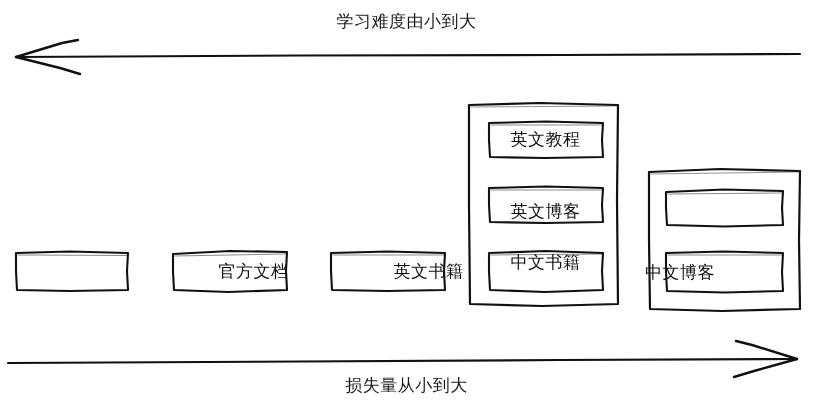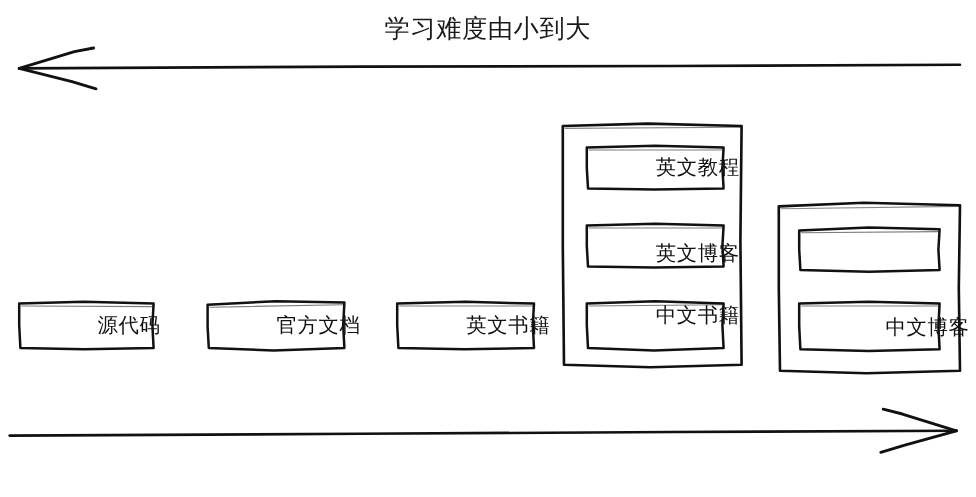--- a/index.html
+++ b/index.html
@@ -22,21 +22,21 @@
   svg.sketch {
     position: absolute;
     left: 0;
     top: 0;
     width: 813px;
     height: 414px;
     pointer-events: none;
   }
   .axis-label {
     position: absolute;
-    font-size: 21px;
+    font-size: 17px;
     color: #1a1a1a;
     letter-spacing: 0.5px;
     white-space: nowrap;
     text-align: center;
     font-family: "Liberation Sans", "DejaVu Sans", sans-serif;
   }
   #top-label {
     left: 0;
     top: 10px;
     width: 813px;
@@ -49,21 +49,20 @@
   .node-label {
     position: absolute;
     font-size: 17px;
     color: #111111;
     white-space: nowrap;
     letter-spacing: 0.5px;
     display: flex;
     align-items: center;
     justify-content: center;
     font-family: "Liberation Sans", "DejaVu Sans", sans-serif;
-    margin-left: 36px;
   }
   .hit {
     position: absolute;
     background: transparent;
   }
 </style>
 </head>
 <body>
 
 <div id="canvas">
@@ -132,32 +131,32 @@
       <g>
         <path d="M666,253 L724,251.5 L783,253 L782,272 L783,291 L724,292.5 L667,291 L666,272 Z" stroke-width="2.1"></path>
         <path d="M668,255 L782,255" stroke-width="0.9" opacity="0.55"></path>
       </g>
 
     </g>
   </svg>
 
   <div class="axis-label" id="top-label">学习难度由小到大</div>
 
+  <div class="axis-label" id="bottom-label">损失量从小到大</div>
 
-  <div class="node-label" style="left:15px; top:252px; width:113px; height:38px;">源代码</div>
 
-  <div class="node-label" style="left:172px; top:252px; width:115px; height:38px;">官方文档</div>
+  <div class="node-label" style="left:172px; top:252px; width:115px; height:38px;padding-left:24px;">官方文档</div>
 
-  <div class="node-label" style="left:330px; top:252px; width:115px; height:38px;">英文书籍</div>
+  <div class="node-label" style="left:330px; top:252px; width:115px; height:38px;padding-left:41px;">英文书籍</div>
 
   <div class="node-label" style="left:488px; top:122px; width:115px; height:35px;">英文教程</div>
 
   <div class="node-label" style="left:488px; top:187px; width:115px; height:48px;">英文博客</div>
 
   <div class="node-label" style="left:488px; top:252px; width:115px; height:20px;">中文书籍</div>
 
 
-  <div class="node-label" style="left:685px; top:252px; width:104px; height:40px;">中文博客</div>
+  <div class="node-label" style="left:628px; top:252px; width:104px; height:40px;">中文博客</div>
 
   <div class="hit" style="left:468px; top:104px; width:150px; height:201px;"></div>
   <div class="hit" style="left:648px; top:170px; width:152px; height:140px;"></div>
 
 </div>
 
 </body></html>

